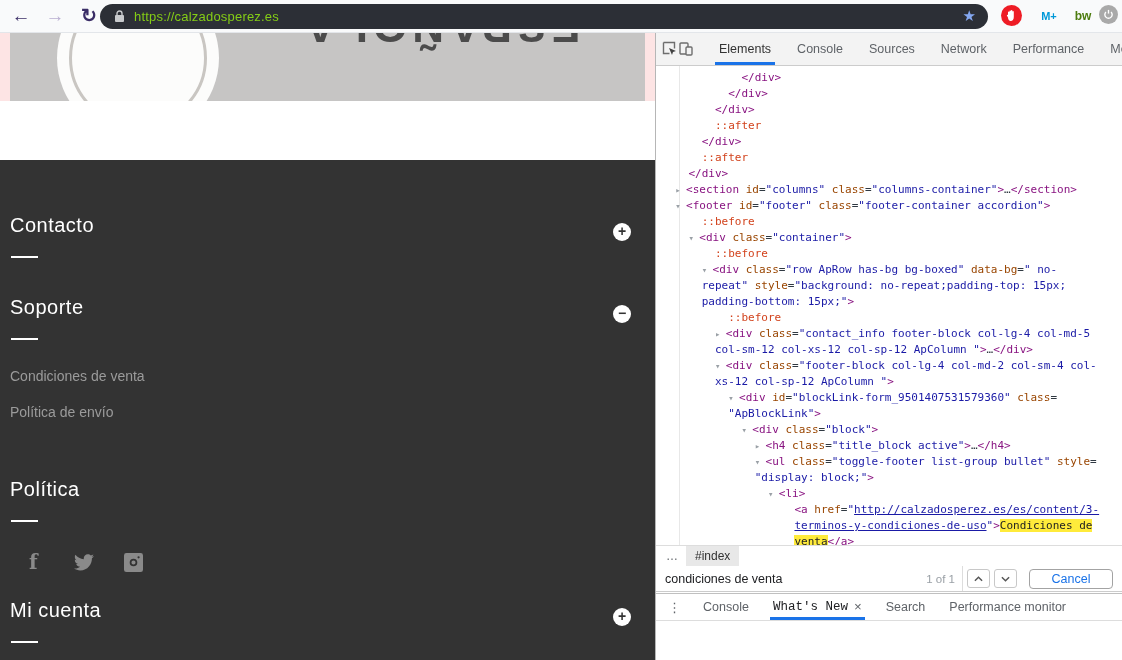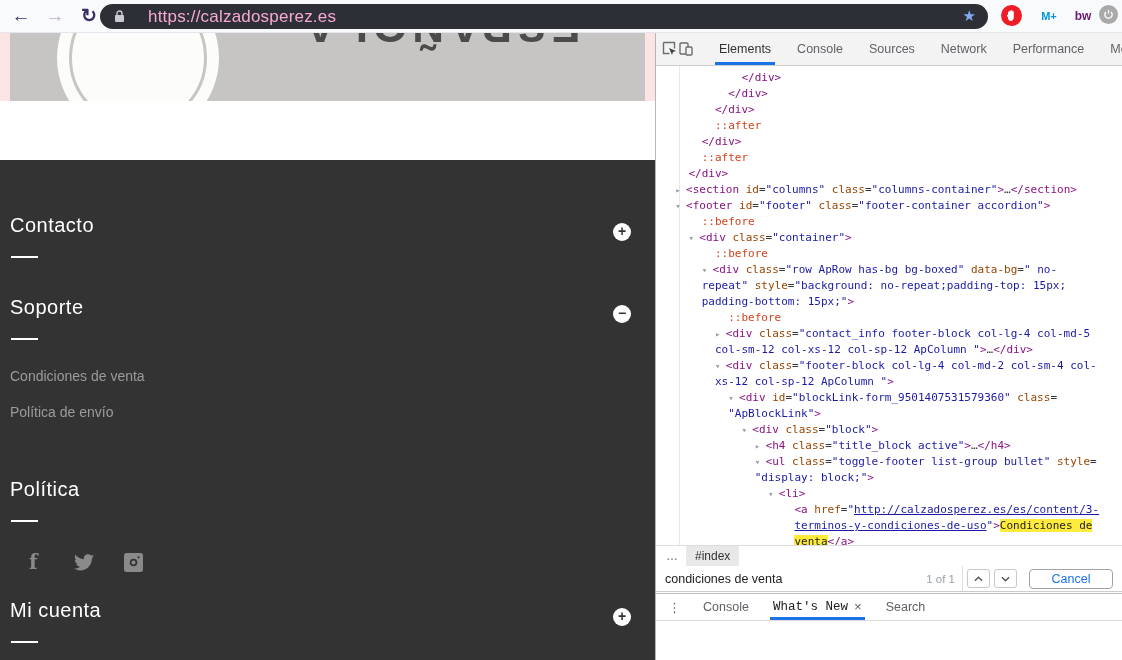--- a/index.html
+++ b/index.html
@@ -8,27 +8,27 @@
 
   
   #browser-bar { position:absolute; left:0; top:0; width:1122px; height:33px;
                  background:#f9fafb; border-bottom:1px solid #e3e6ea; z-index:30; }
   .nav-btn { position:absolute; top:3px; font-size:19px; line-height:26px; width:26px;
              text-align:center; color:#3a2d66; cursor:pointer; }
   #fwd-btn { color:#b9aed1; }
   #url-pill { position:absolute; left:100px; top:4px; width:888px; height:25px;
               background:#2c2f36; border-radius:13px; display:flex; align-items:center; }
   #lock-icon { margin-left:14px; }
-  #url-text { color:#f9a8d4; font-size:17px; margin-left:23px; letter-spacing:.2px; }
+  #url-text { color:#84cc16; font-size:13px; margin-left:9px; letter-spacing:.2px; }
   #star-icon { position:absolute; right:12px; top:3px; color:#84a7f0; font-size:15px; }
   .ext { position:absolute; top:5px; width:22px; height:22px; display:flex;
          align-items:center; justify-content:center; }
   #adblock-icon { left:1001px; background:#ee1c25; border-radius:50%; width:21px; height:21px; }
   #movistar-icon { left:1038px; font-weight:bold; font-size:11px; color:#0098d8; }
-  #bw-icon { left:1072px; font-weight:bold; font-size:12px; color:#701a75; }
+  #bw-icon { left:1072px; font-weight:bold; font-size:12px; color:#4d7c0f; }
   #power-icon { left:1099px; background:#a9a9a9; border-radius:50%; width:19px; height:19px; }
 
   
   #page { position:absolute; left:0; top:33px; width:655px; height:627px; background:#fff; }
   #banner-strip { position:absolute; left:0; top:0; width:655px; height:68px; background:#fde4e4; }
   #banner { position:absolute; left:10px; top:0; width:635px; height:68px;
             background:#c6c5c4; overflow:hidden; }
   #stamp { position:absolute; left:47px; top:-56px; width:162px; height:162px;
            background:#fcfcfb; border-radius:50%; }
   #stamp-ring { position:absolute; inset:12px; border:3px solid #c9c6c2; border-radius:50%; }
@@ -236,15 +236,16 @@
     </span>
     <span id="cancel-button">Cancel</span>
   </div>
 
   <div id="dt-drawer">
     <div id="drawer-tabs">
       <span id="kebab-icon">⋮</span>
     <span class="drw-tab">Console</span>
         <span class="drw-tab active">What's New<span class="tab-close">×</span></span>
         <span class="drw-tab">Search</span>
+        <span class="drw-tab">Performance monitor</span>
       </div>
   </div>
 </div>
 
 </body></html>

